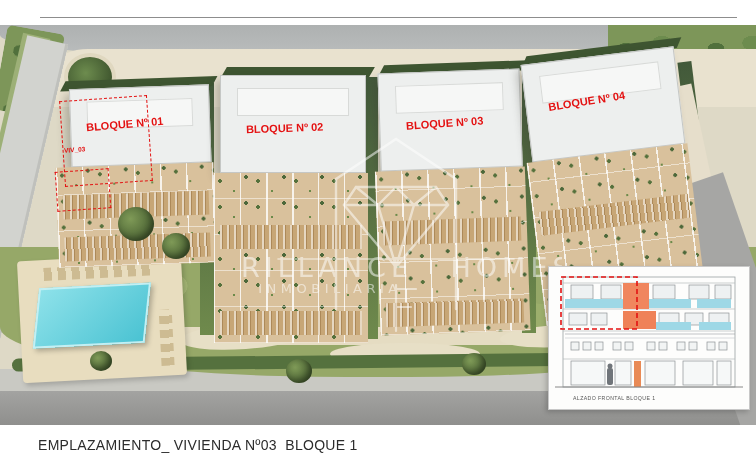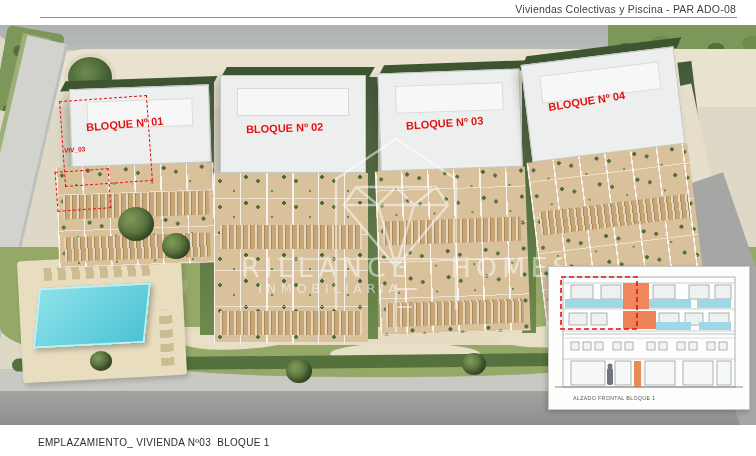--- a/index.html
+++ b/index.html
@@ -91,28 +91,27 @@
     text-shadow:0 0 2px rgba(255,255,255,.5);}
   .viv-label{position:absolute;color:#e31212;font-weight:bold;font-size:6.5px;}
 
   
   .wm{position:absolute;left:238px;top:92px;width:324px;height:232px;opacity:.52;pointer-events:none;}
 
   
   .inset{position:absolute;left:548px;top:241px;width:200px;height:142px;background:#fdfdfc;
     border:1px solid #c8c8c8;box-shadow:-2px 2px 5px rgba(0,0,0,.2);}
 
-  .footer{position:absolute;top:437px;left:38px;font-size:10px;color:#2c2c2c;letter-spacing:.3px;white-space:pre;}
+  .footer{position:absolute;top:437px;left:38px;font-size:14px;color:#2c2c2c;letter-spacing:.3px;white-space:pre;}
 </style>
 </head>
 <body>
 
 <div class="page">
 
-  <div class="title">Viviendas Colectivas y Piscina - PAR ADO-08</div>
   <div class="rule"></div>
 
   <div class="plan">
 
     <div class="road-top"></div>
     <div class="grove grove-tr"></div>
     <div class="grove grove-tl"></div>
     <div class="plaza"></div>
     <div class="planter"></div>
     <div class="verge-left"></div>

